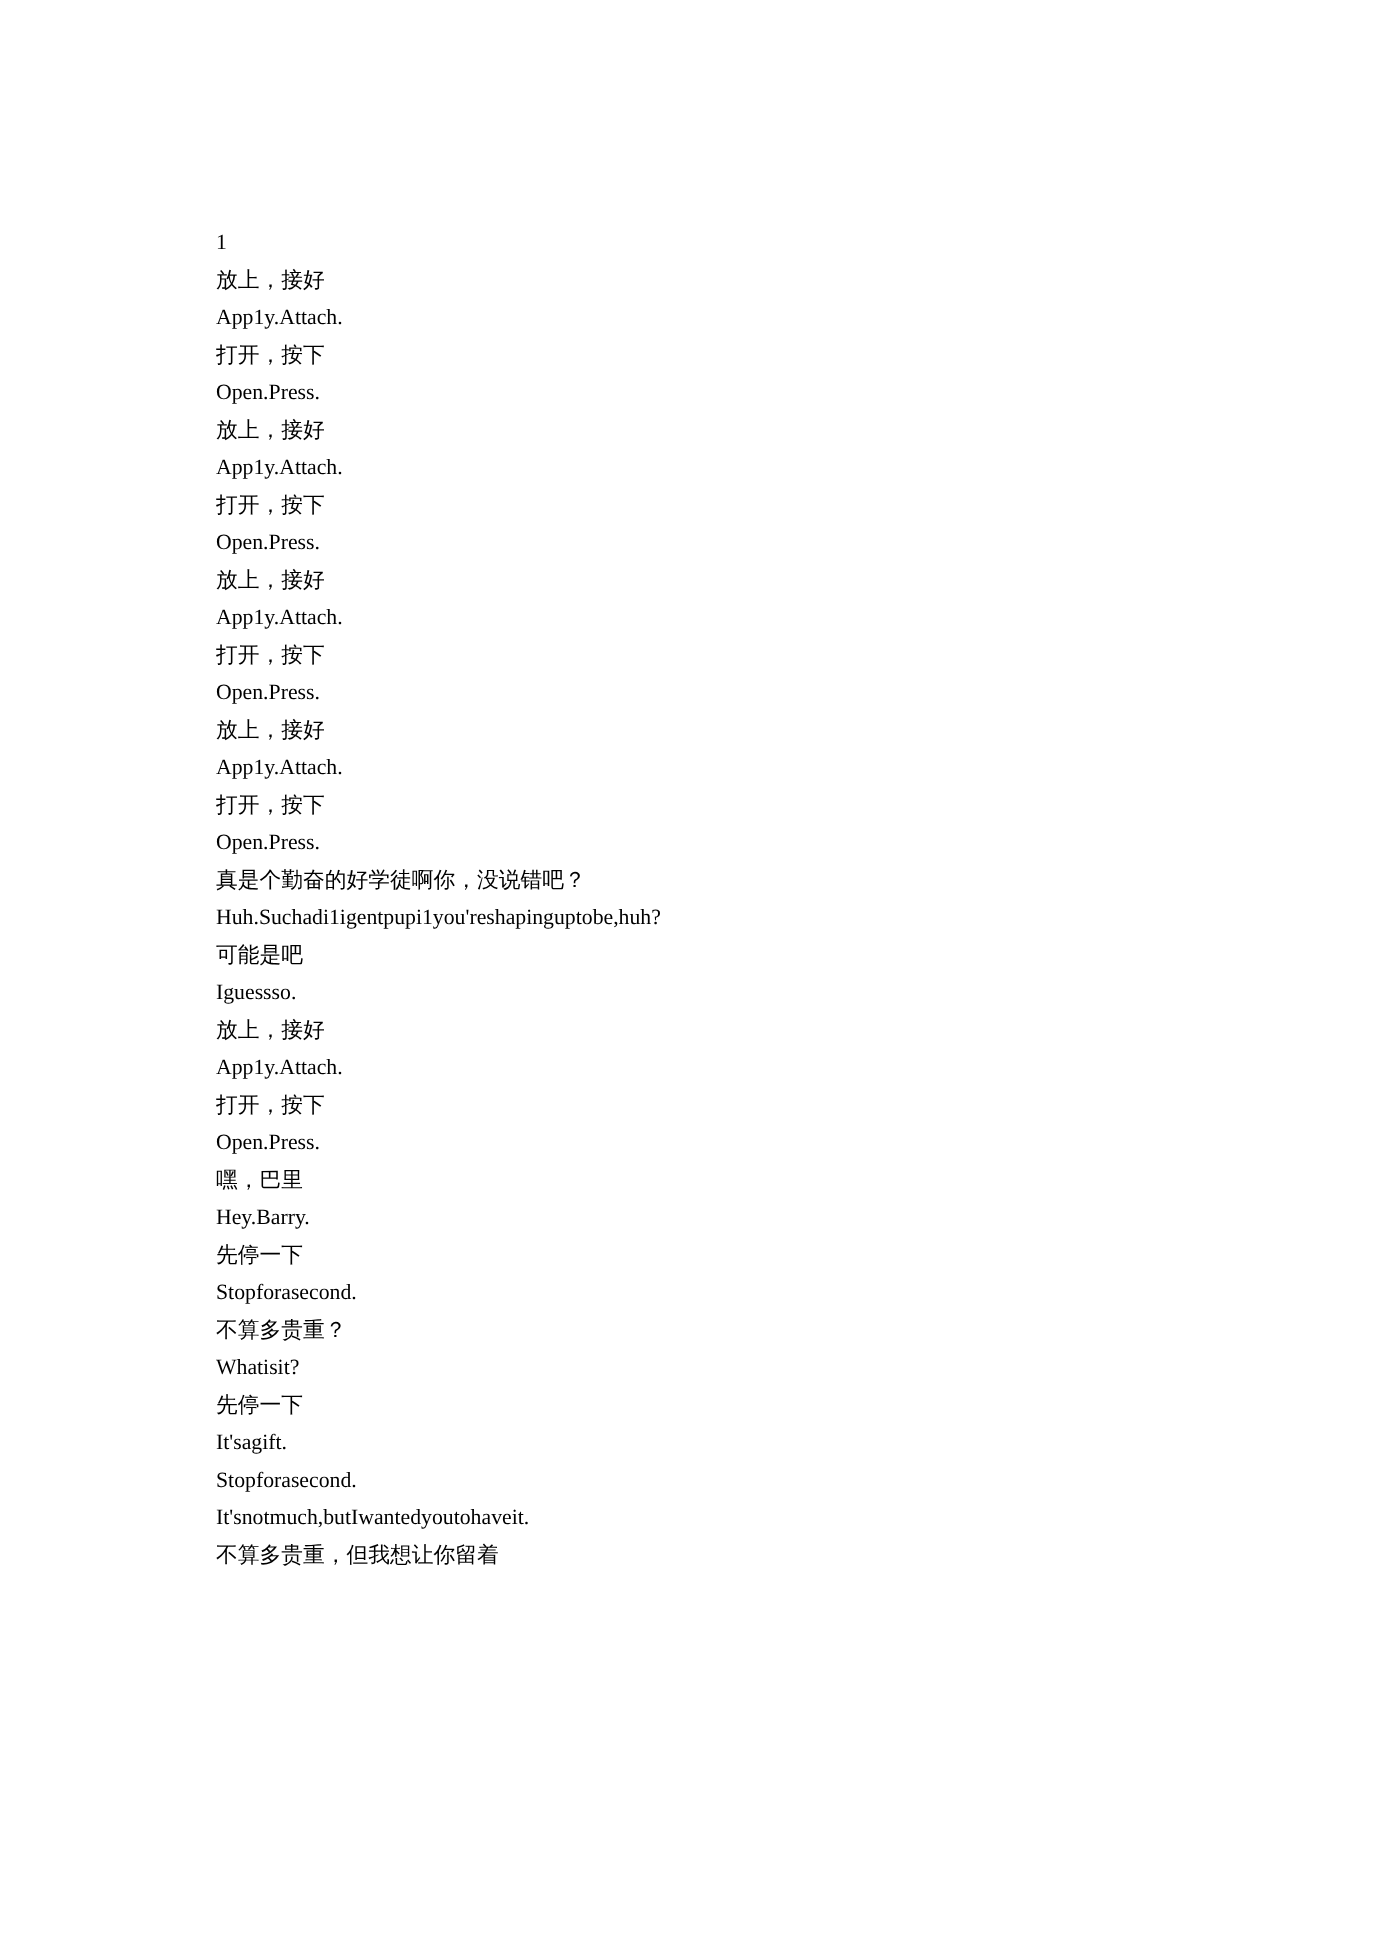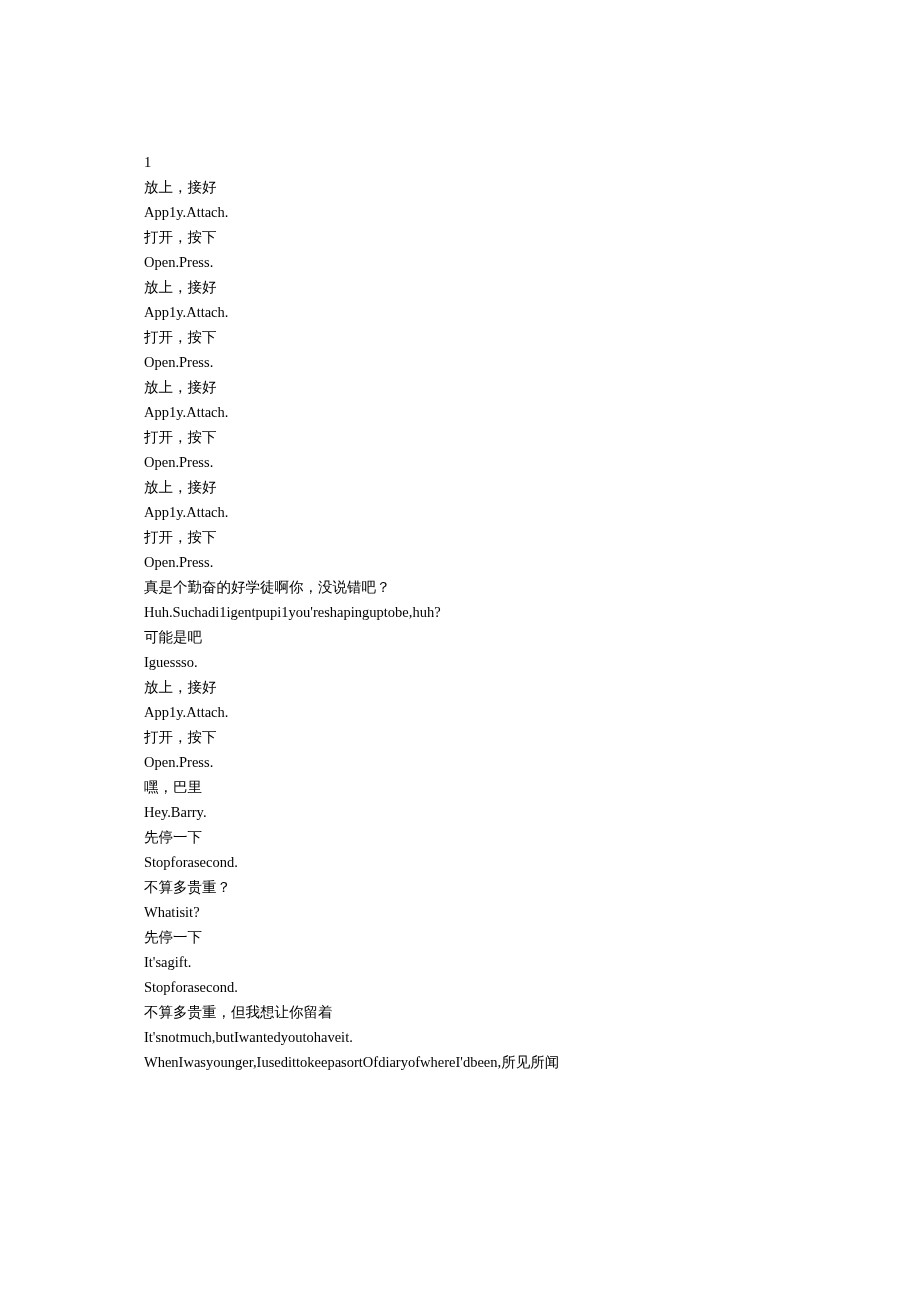--- a/index.html
+++ b/index.html
@@ -52,16 +52,15 @@
     <div class="line">Open.Press.</div>
     <div class="line">嘿，巴里</div>
     <div class="line">Hey.Barry.</div>
     <div class="line">先停一下</div>
     <div class="line">Stopforasecond.</div>
     <div class="line">不算多贵重？</div>
     <div class="line">Whatisit?</div>
     <div class="line">先停一下</div>
     <div class="line">It'sagift.</div>
     <div class="line">Stopforasecond.</div>
+    <div class="line">It'snotmuch,butIwantedyoutohaveit.</div>
     <div class="line">不算多贵重，但我想让你留着</div>
-    <div class="line">It'snotmuch,butIwantedyoutohaveit.</div>
-    <div class="line">WhenIwasyounger,IusedittokeepasortOfdiaryofwhereI'dbeen,所见所闻</div>
   </div>
 
 </body></html>

